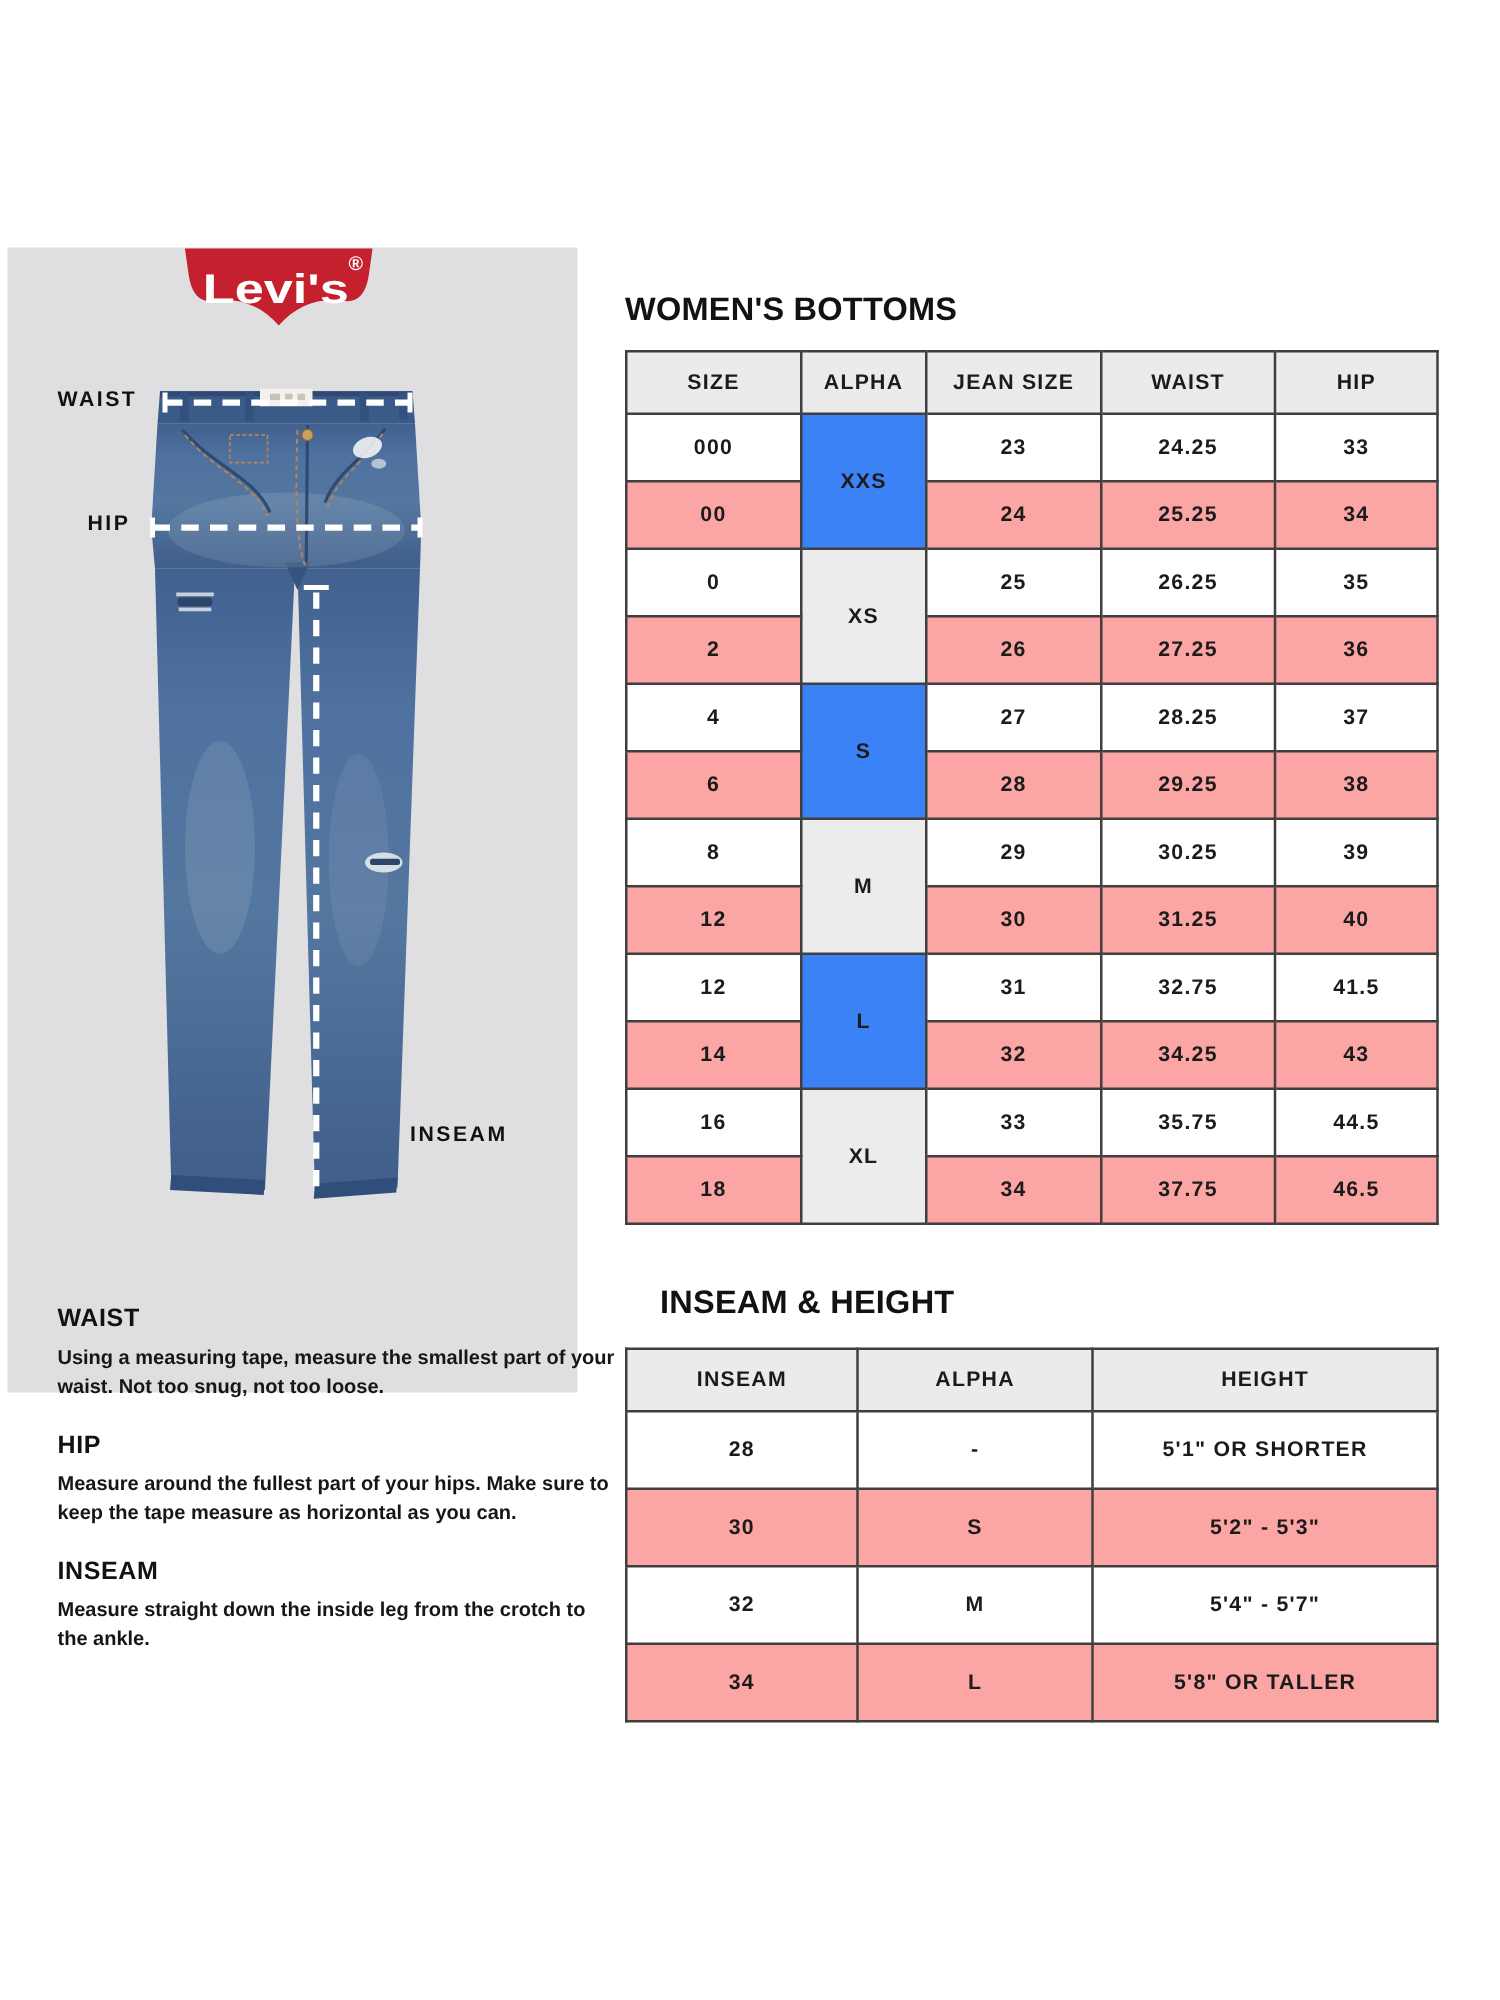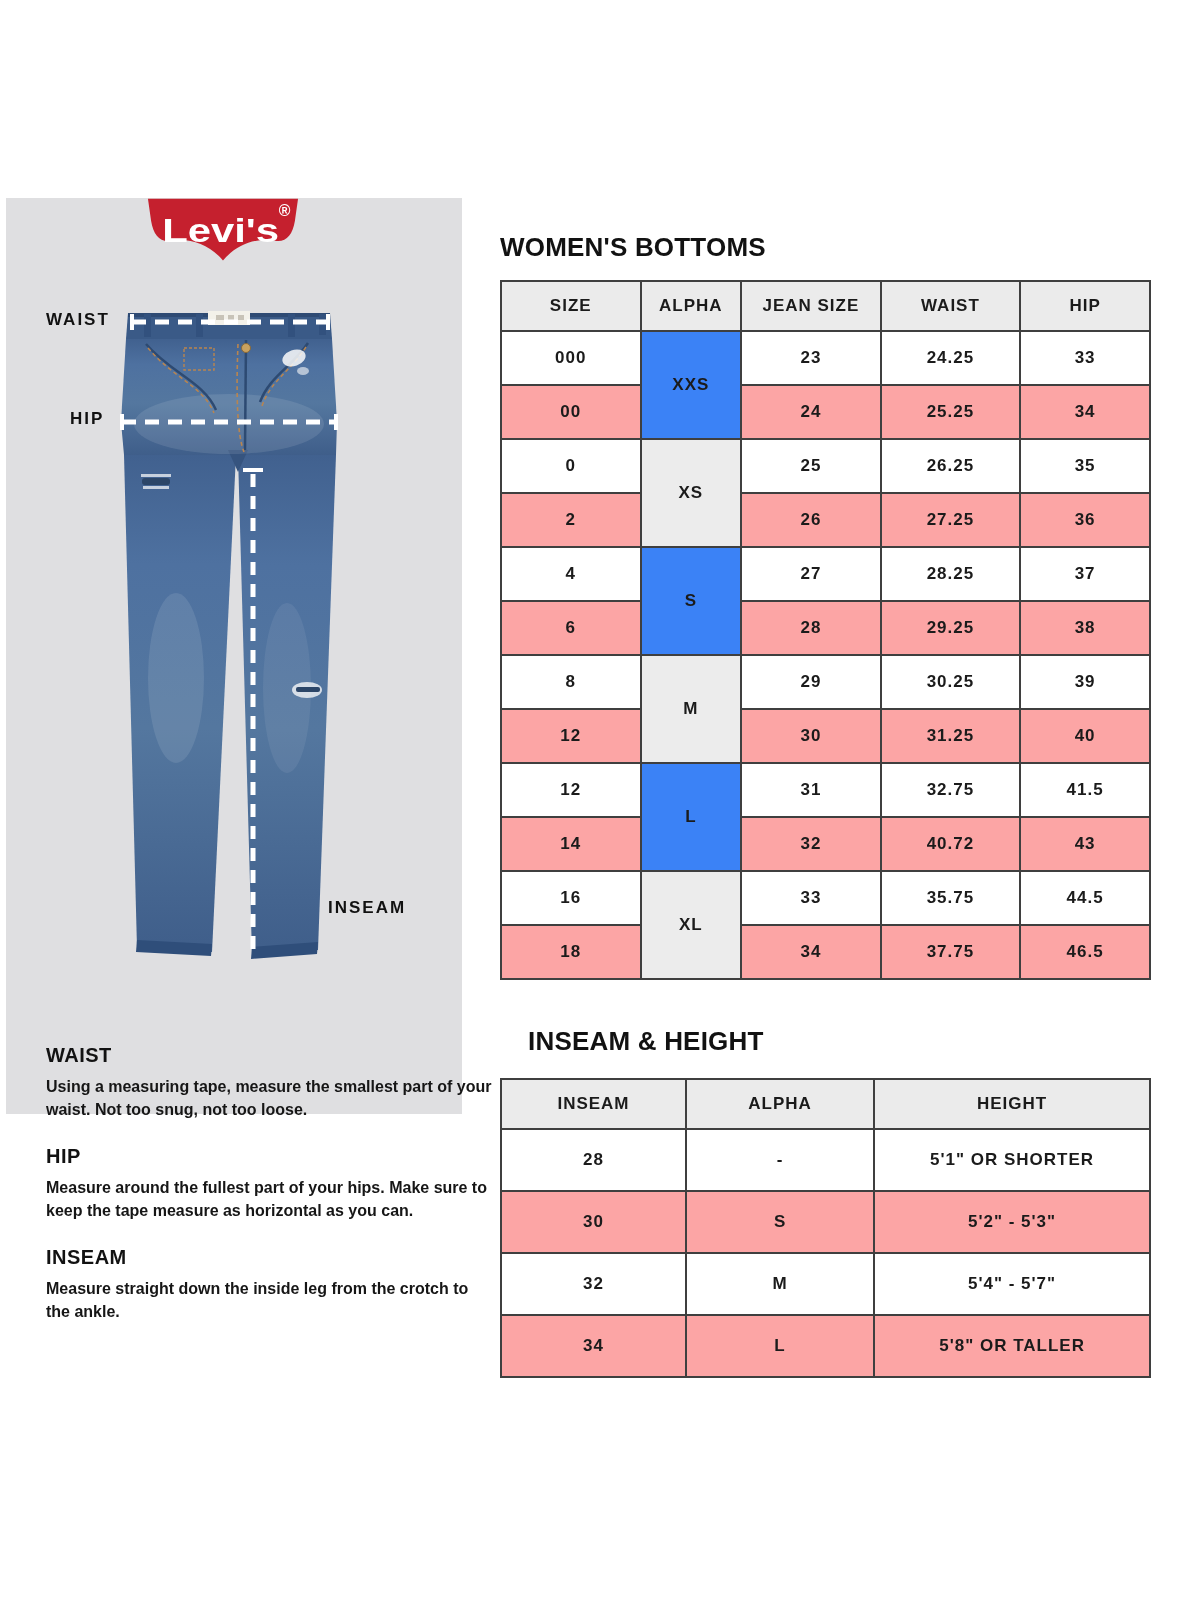--- a/index.html
+++ b/index.html
@@ -201,21 +201,21 @@
       <tr class="rw">
         <td>12</td>
         <td class="aw" rowspan="2">L</td>
         <td>31</td>
         <td>32.75</td>
         <td>41.5</td>
       </tr>
       <tr class="rg">
         <td>14</td>
         <td>32</td>
-        <td>40.72</td>
+        <td>34.25</td>
         <td>43</td>
       </tr>
       <tr class="rw">
         <td>16</td>
         <td class="ag" rowspan="2">XL</td>
         <td>33</td>
         <td>35.75</td>
         <td>44.5</td>
       </tr>
       <tr class="rg">

